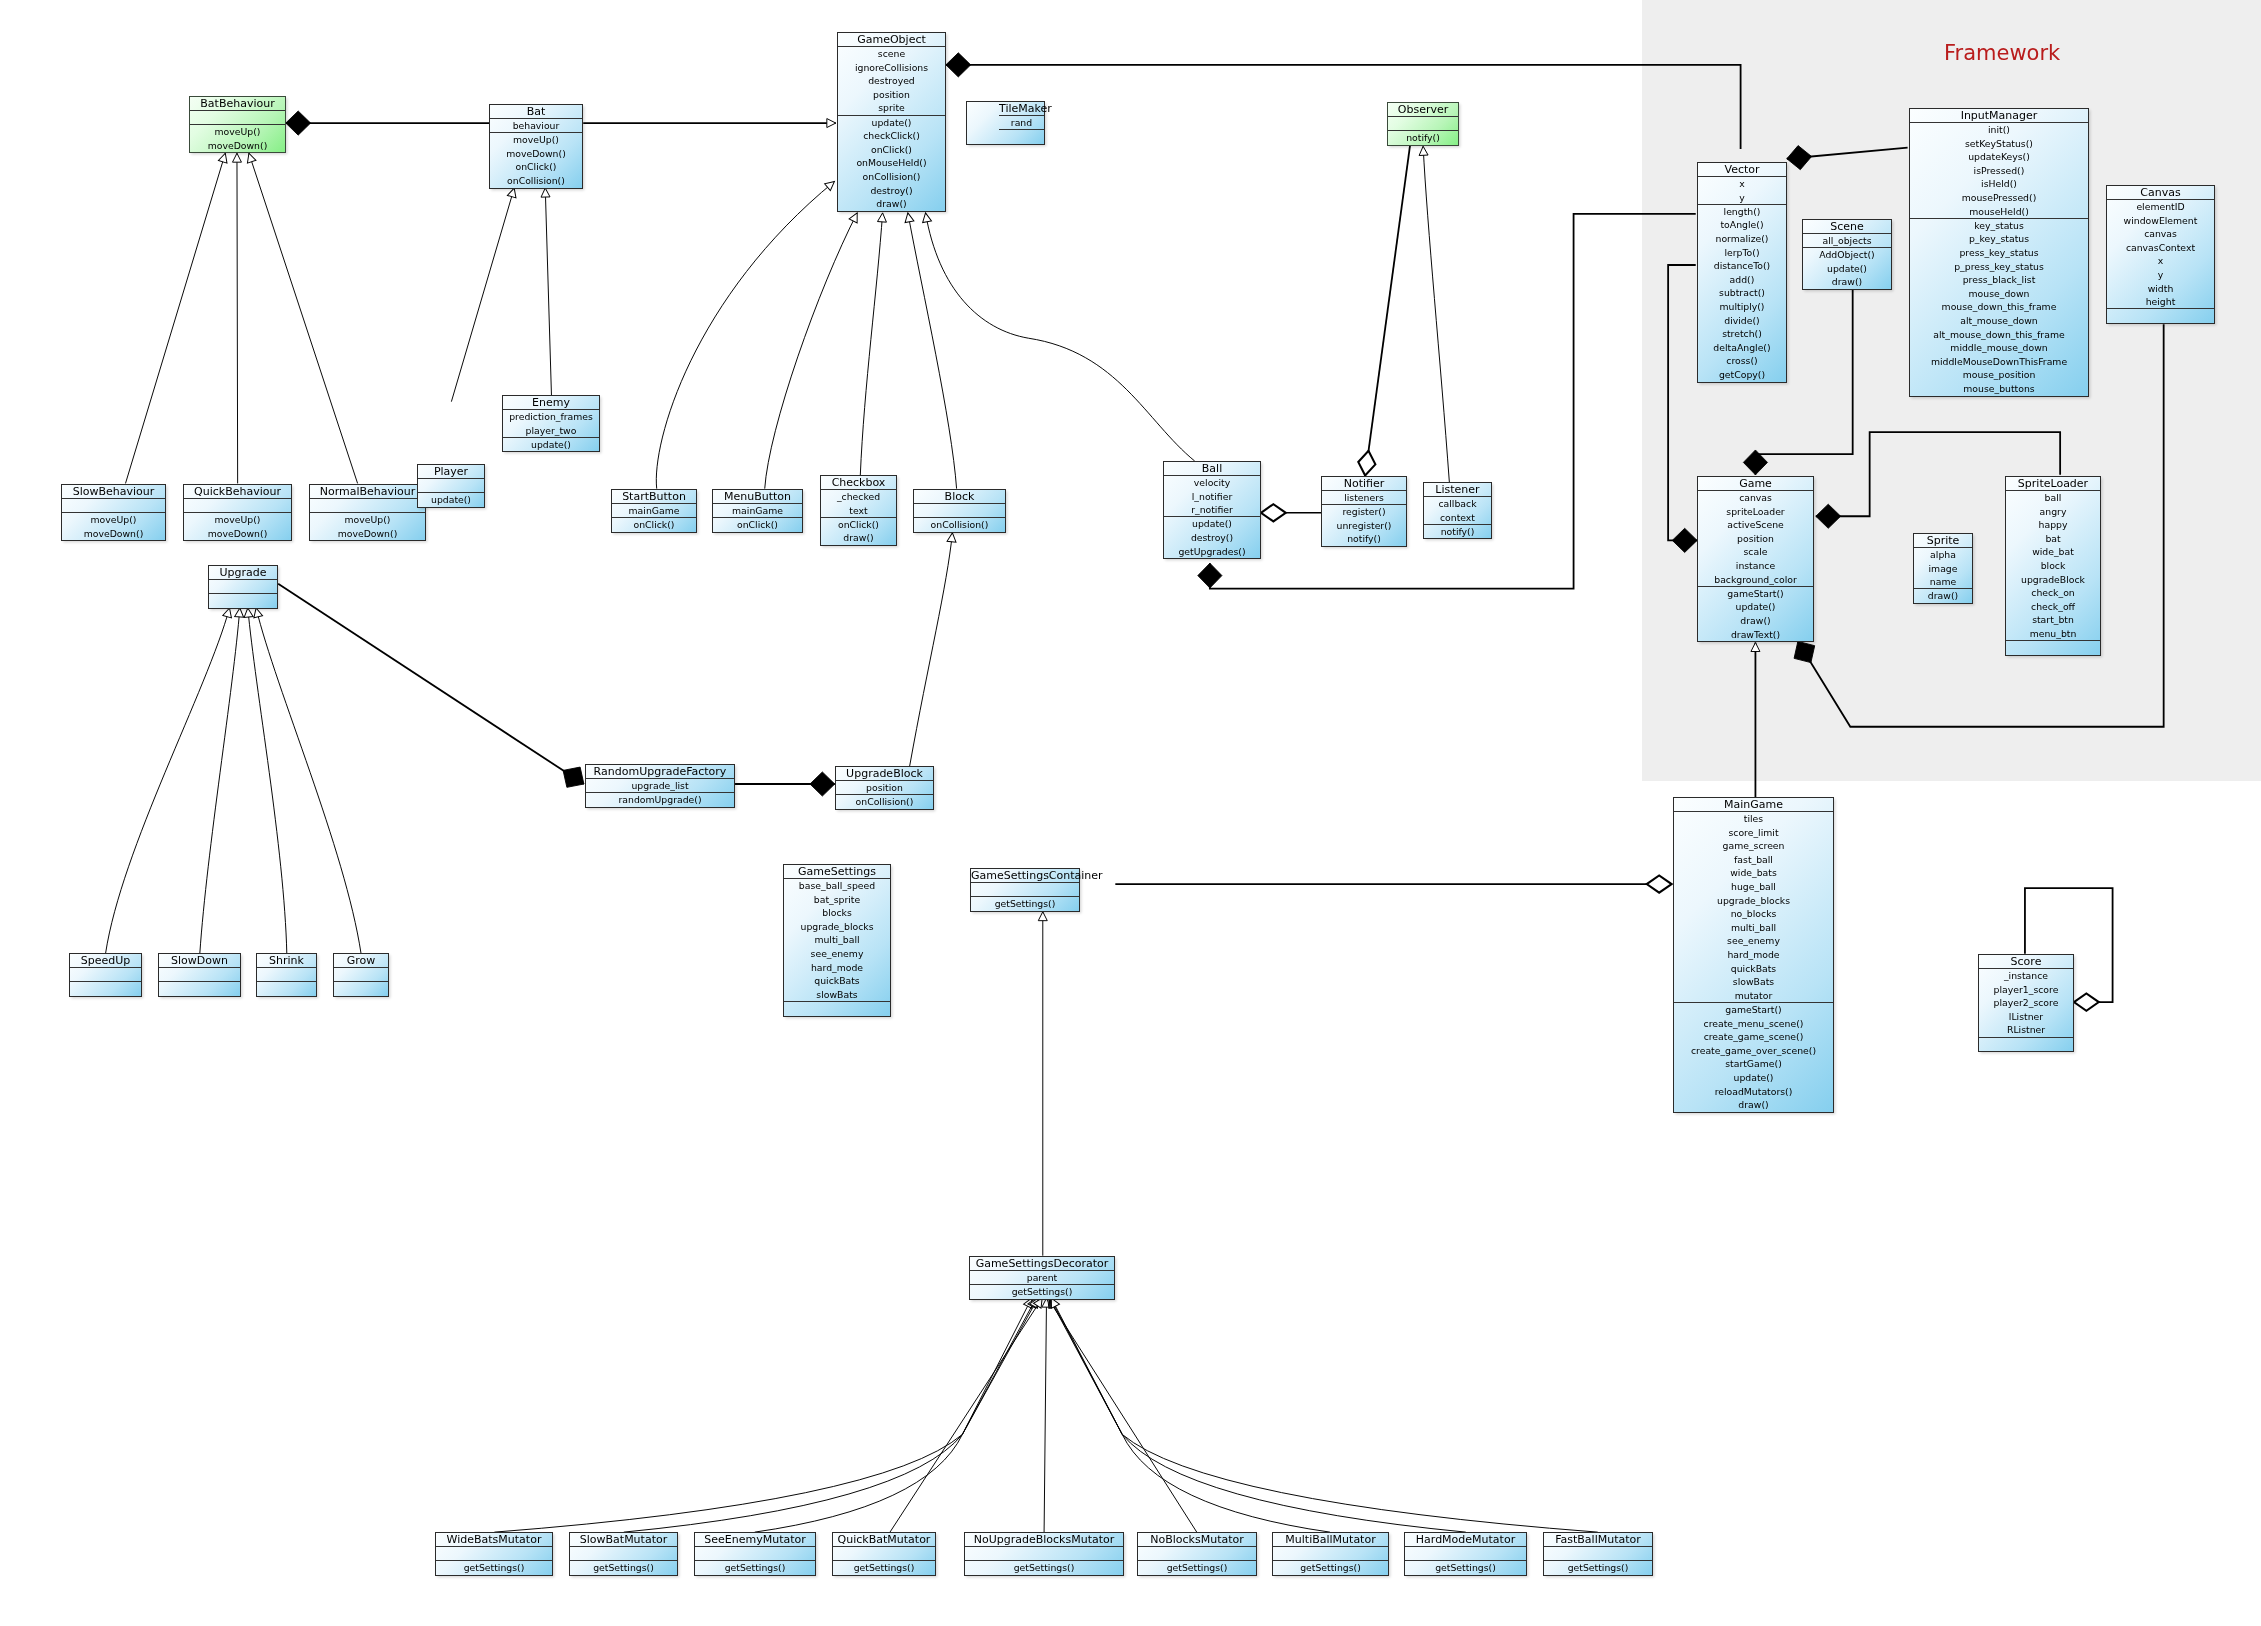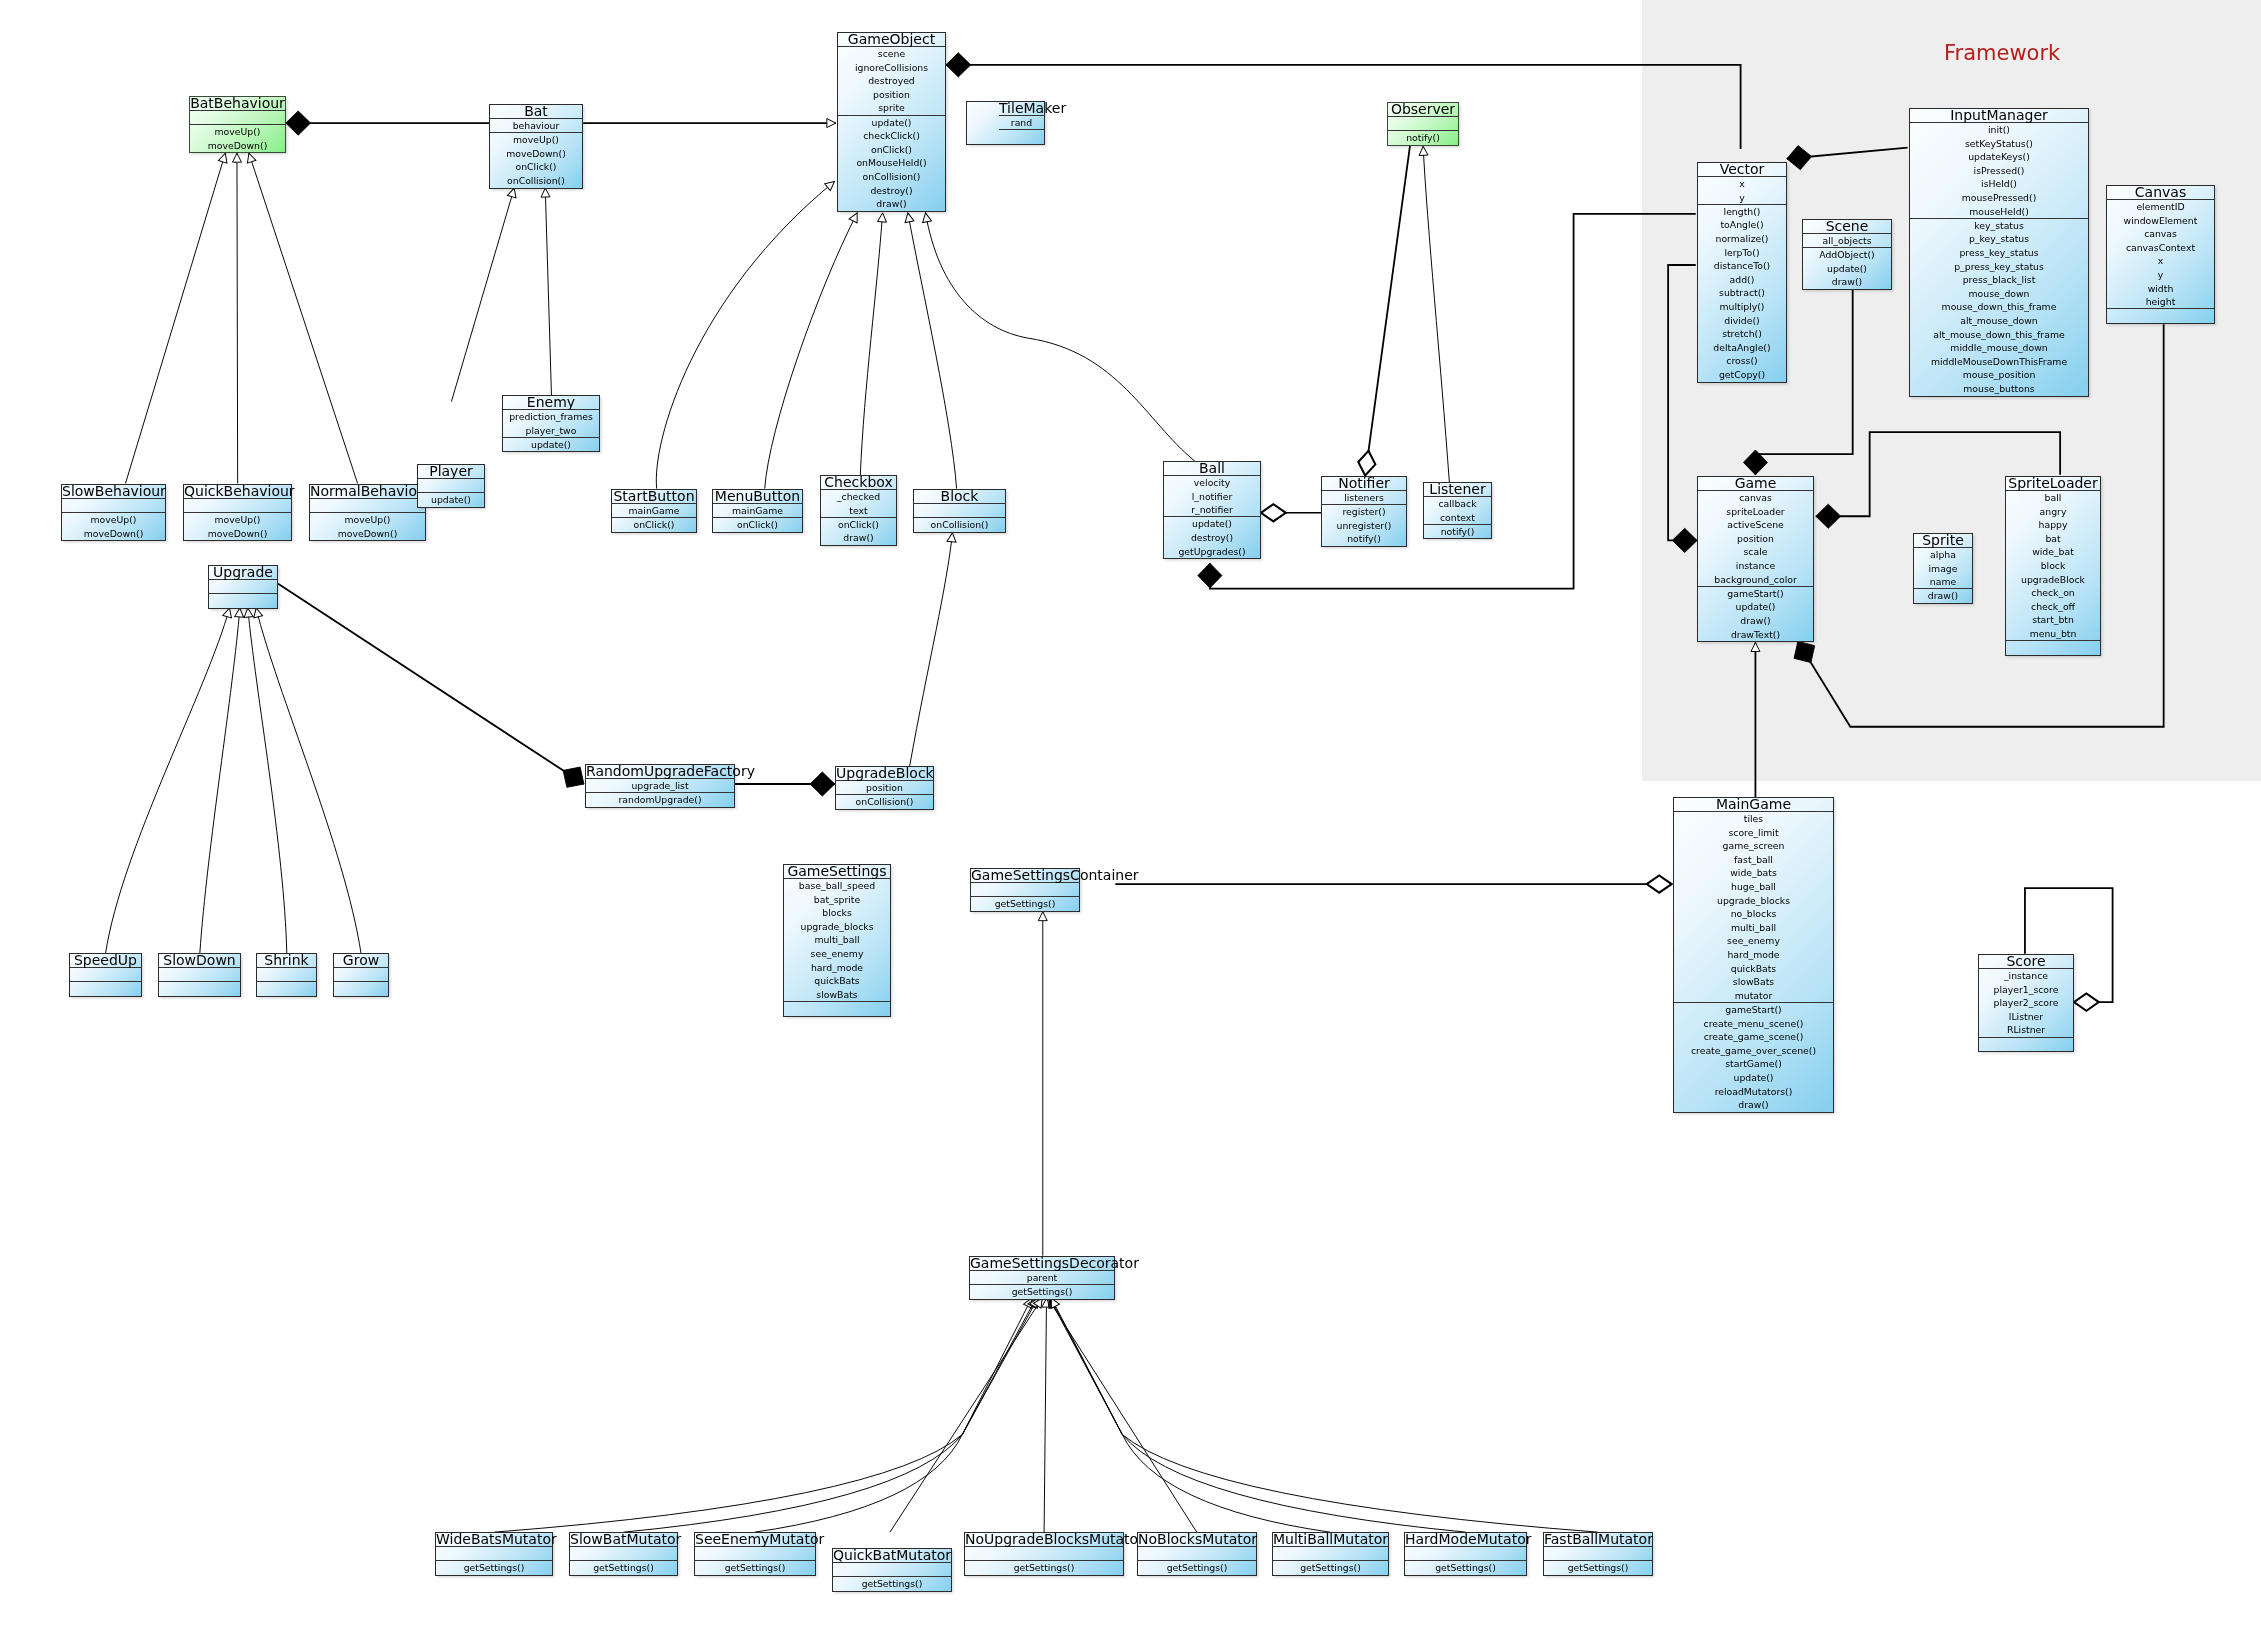--- a/index.html
+++ b/index.html
@@ -11,21 +11,21 @@
   svg#edges{position:absolute;left:0;top:0;width:2261px;height:1626px;overflow:visible;}
   .cls{position:absolute;box-sizing:border-box;border:1px solid #2b2b2b;
        background:linear-gradient(135deg,#fbfeff 0%,#ecf7fd 28%,#b8e3f6 70%,#85cfee 100%);
        box-shadow:2.1px 2.1px 2.8px rgba(0,0,0,0.18);}
   .cls.green{background:linear-gradient(135deg,#f4fff4 0%,#e2fde2 28%,#b7f5b7 68%,#86ef86 100%);
              border-color:#3a4a3a;}
   .cls .sec{box-sizing:border-box;}
   .cls .sec.attrs,.cls .sec.meths{border-top:1px solid #333333;margin-top:-0.3px;}
   .cls .row{height:13.6px;line-height:13.6px;text-align:center;font-size:9.3px;color:#000;
             white-space:nowrap;overflow:visible;}
-  .cls .title{font-size:14px;height:13.3px;line-height:13.3px;}
+  .cls .title{font-size:11px;height:13.3px;line-height:13.3px;}
 </style>
 </head>
 <body>
 
 <div id="page">
   <div id="framework-region" style="left: 1642px; top: 0px; width: 619px; height: 781px; background: rgb(238, 238, 238);"></div>
   <div id="framework-title" style="left: 1944px; top: 41px;">Framework</div>
   <svg id="edges" viewBox="0 0 3276 2356" width="2261" height="1626">
       <path d="M 181.8 700.5 L 326.4 222" fill="none" stroke="#000000" stroke-width="1.4"></path>
       <path d="M 0 0 L -13 -6.5 L -13 6.5 Z" fill="#ffffff" stroke="#000000" stroke-width="1.4" transform="translate(326.3999938964844,222) rotate(-73.18536280792605)"></path>
@@ -655,21 +655,21 @@
         <div class="sec title-sec">
           <div class="row title">SeeEnemyMutator</div>
         </div>
         <div class="sec attrs">
           <div class="row"></div>
         </div>
         <div class="sec meths">
           <div class="row">getSettings()</div>
         </div>
       </div>
-      <div class="cls" style="left: 832px; top: 1532px; width: 120px; margin-top: 16px;">
+      <div class="cls" style="left: 832px; top: 1532px; width: 104px;">
         <div class="sec title-sec">
           <div class="row title">QuickBatMutator</div>
         </div>
         <div class="sec attrs">
           <div class="row"></div>
         </div>
         <div class="sec meths">
           <div class="row">getSettings()</div>
         </div>
       </div>

